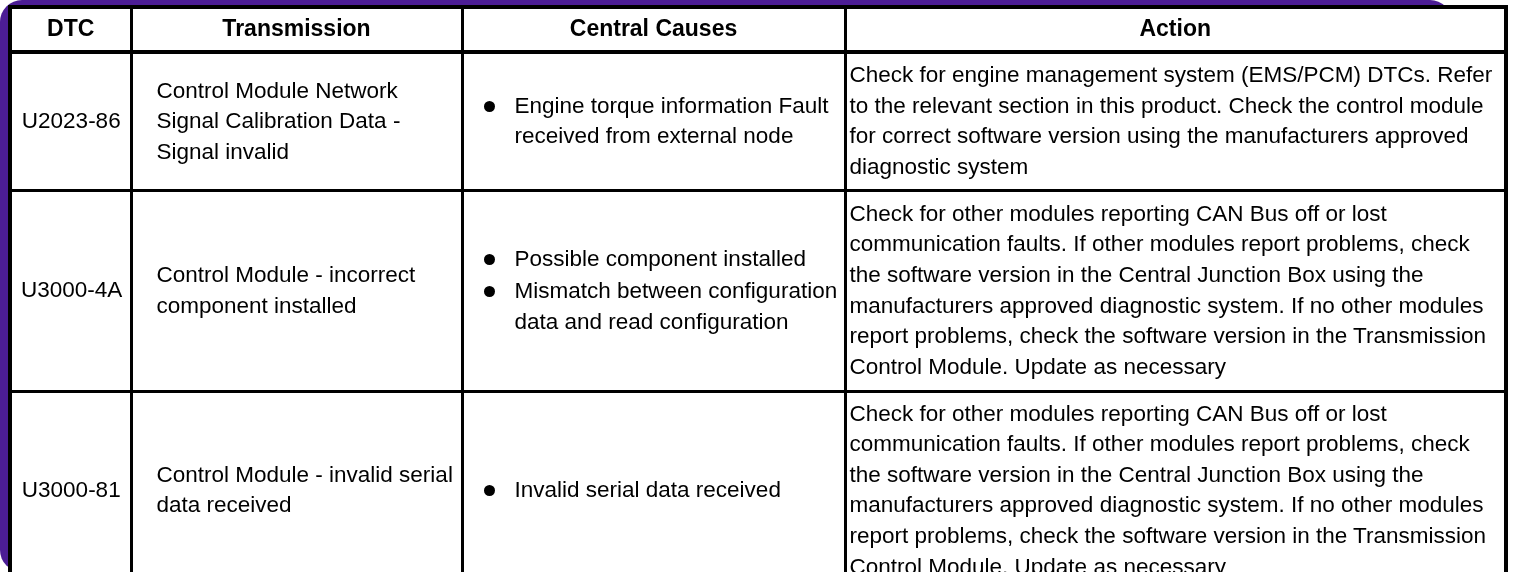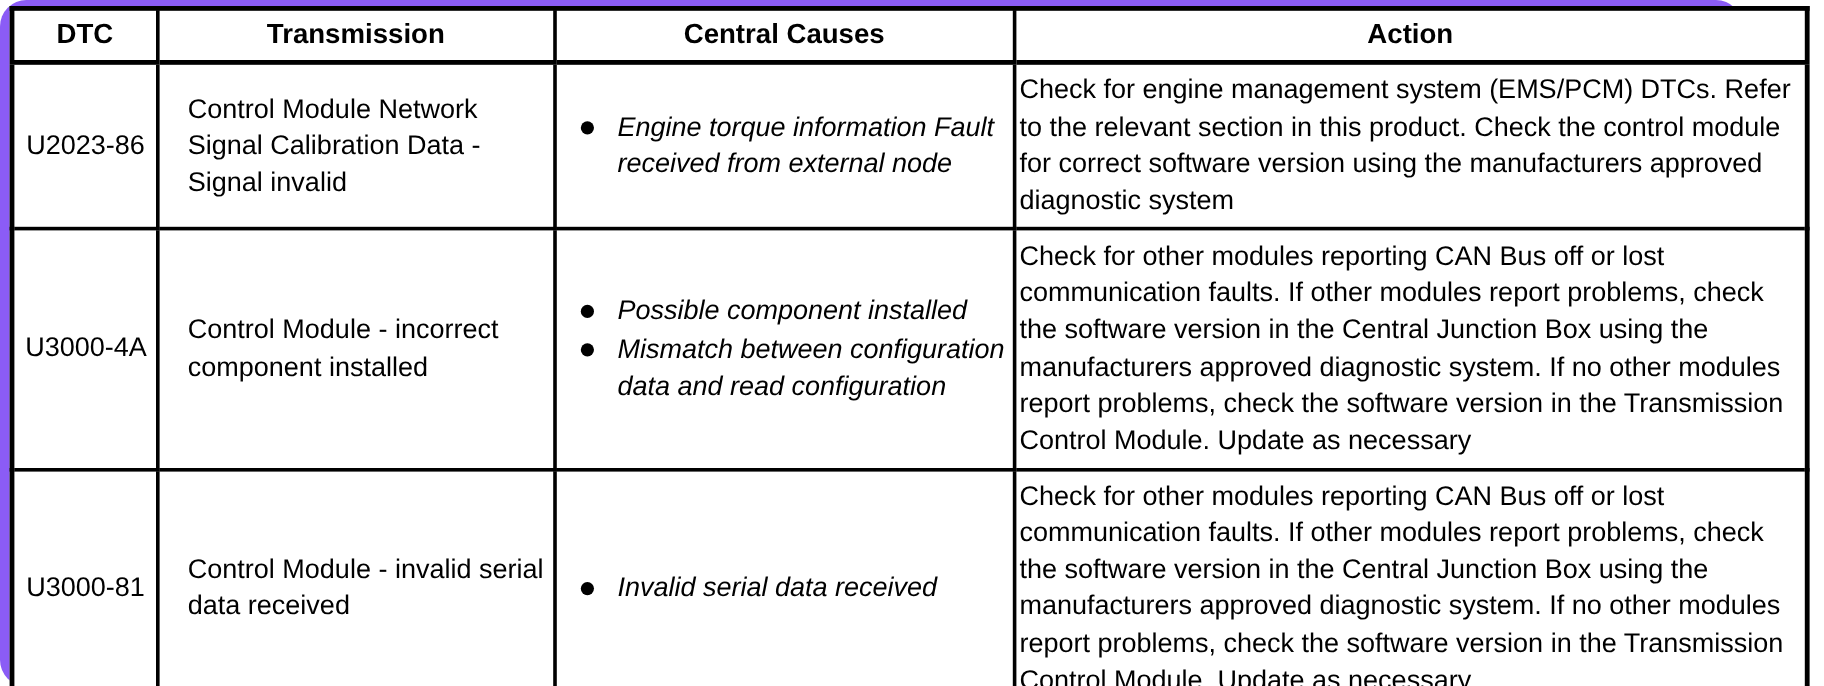--- a/index.html
+++ b/index.html
@@ -13,21 +13,21 @@
     height: 572px;
     font-family: "Liberation Sans", sans-serif;
     color: #000000;
     overflow: hidden;
   }
 
   .sheet {
     position: relative;
     width: 1452px;
     height: 572px;
-    background: #8b5cf6;
+    background: #4c1d95;
     border-radius: 22px;
   }
 
   table.dtc-table {
     position: absolute;
     left: 8px;
     top: 5px;
     width: 1500px;
     border-collapse: collapse;
     table-layout: fixed;
@@ -91,21 +91,20 @@
   ul.causes-list {
     list-style: none;
     margin: 0;
     padding: 0;
   }
   ul.causes-list li {
     position: relative;
     padding-left: 33px;
     margin: 0 0 2px 0;
     line-height: 1.36;
-    font-style: italic;
   }
   ul.causes-list li:last-child { margin-bottom: 0; }
   ul.causes-list li .bullet-dot {
     position: absolute;
     left: 2px;
     top: 10px;
     width: 11px;
     height: 11px;
     border-radius: 50%;
     background: #000000;

